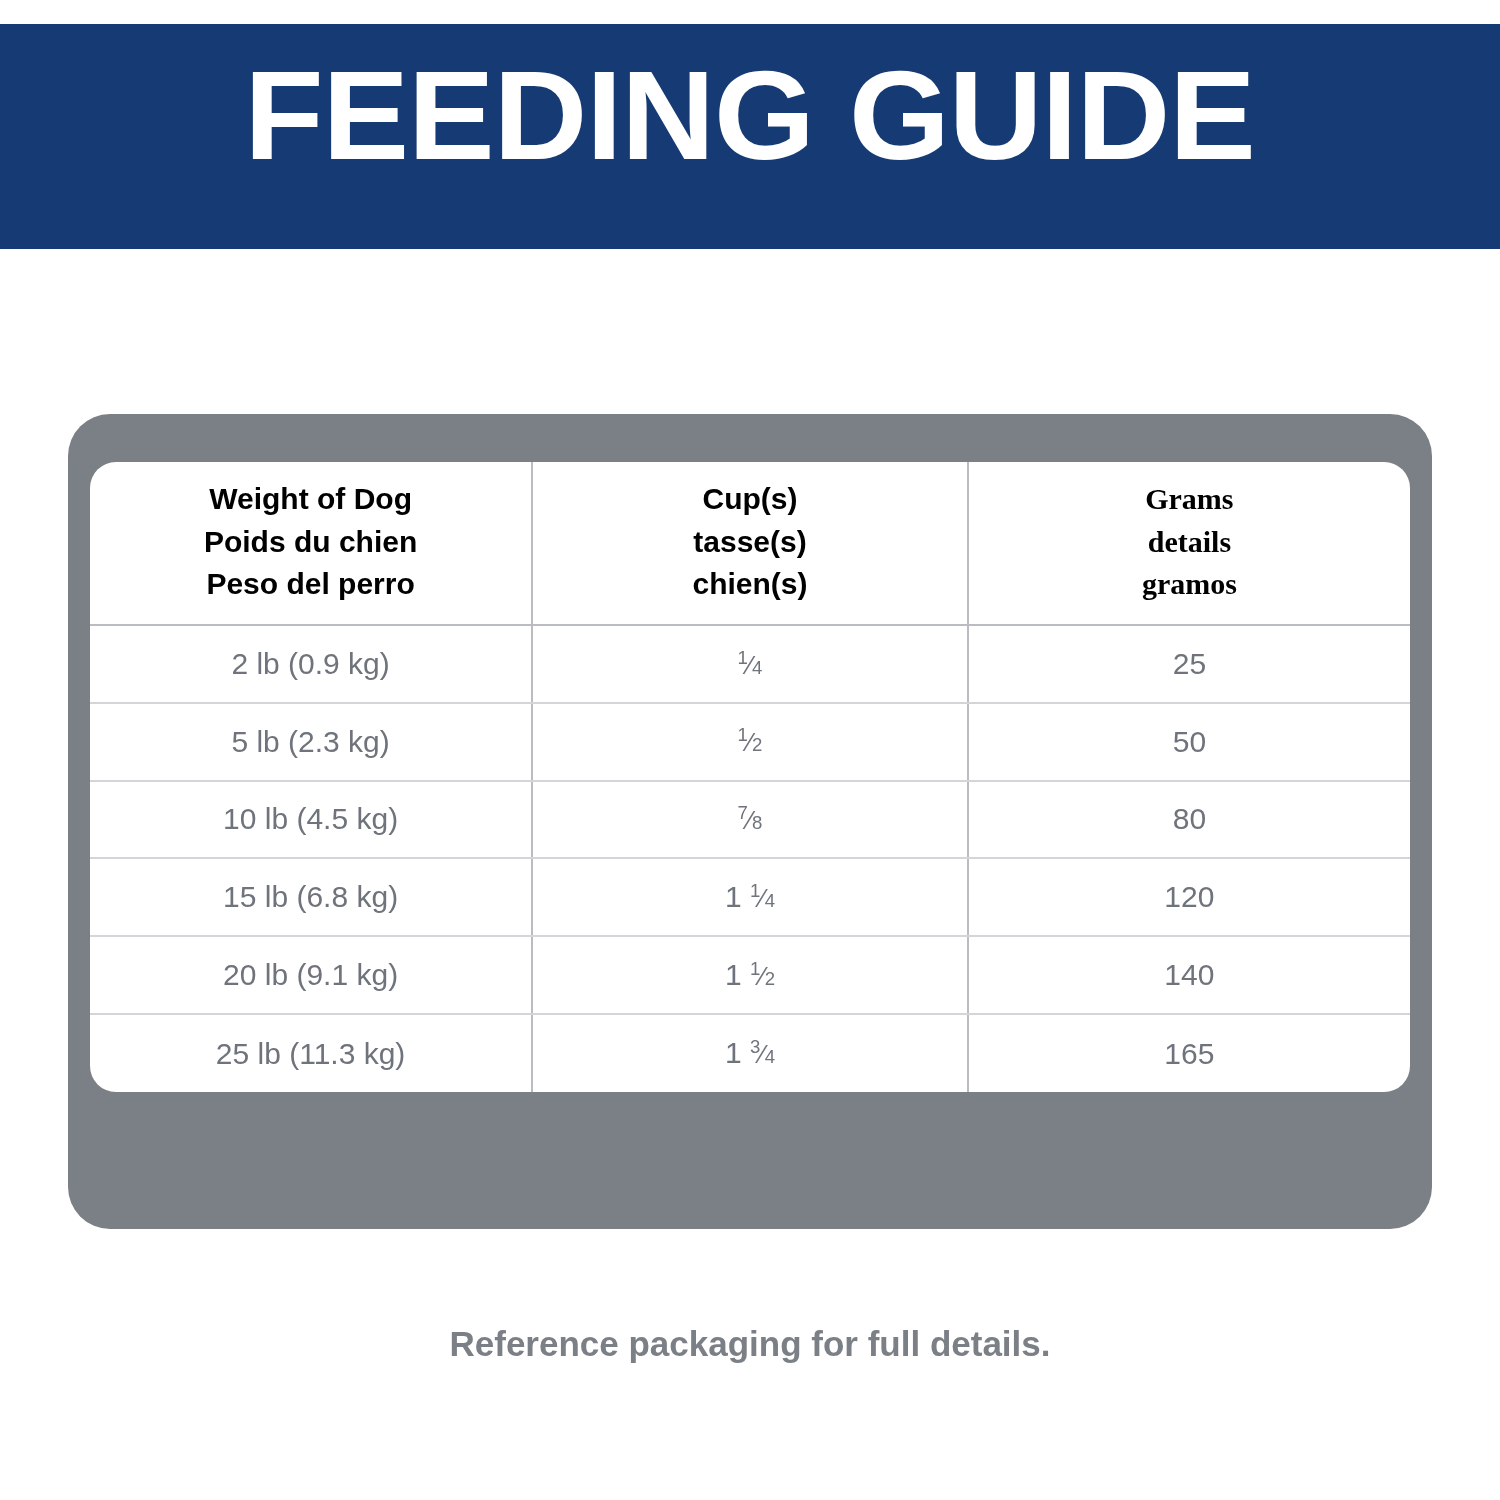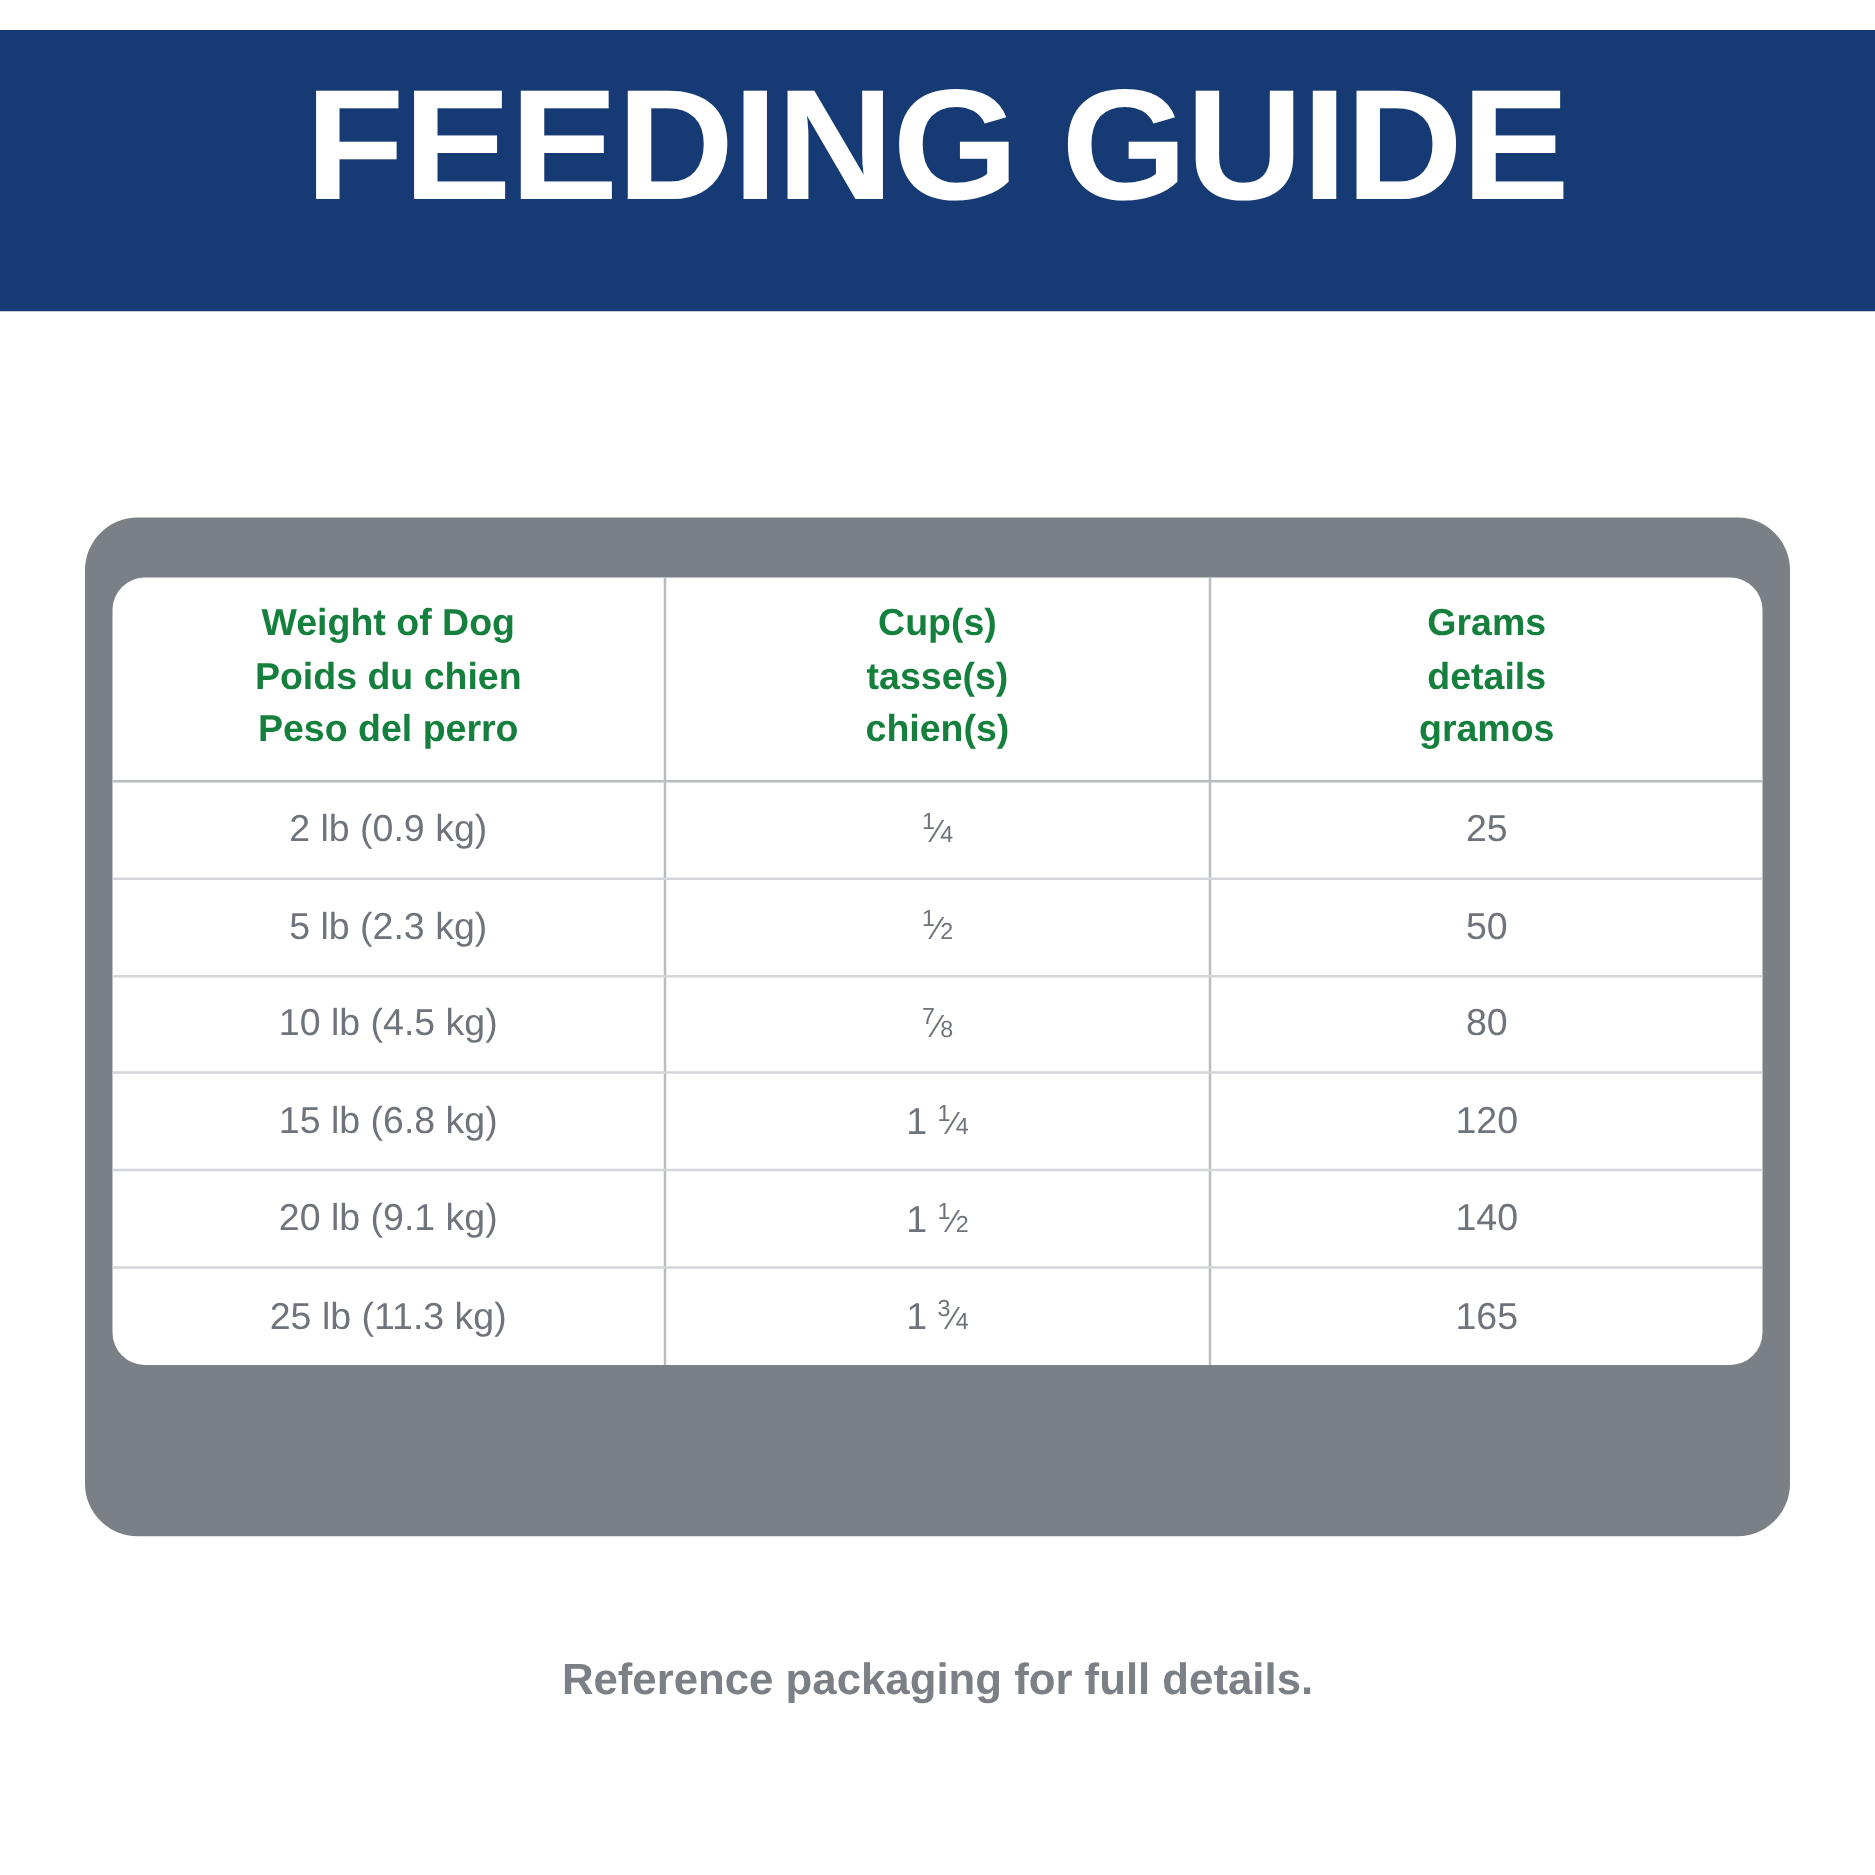--- a/index.html
+++ b/index.html
@@ -70,30 +70,30 @@
     overflow: hidden;
     height: 630px;
   }
   table {
     width: 100%;
     height: 100%;
     border-collapse: collapse;
     table-layout: fixed;
   }
   thead th {
-    color: #15803d;
+    color: #000000;
     font-weight: 700;
     font-size: 30px;
     line-height: 1.42;
     padding: 16px 6px 18px 6px;
     vertical-align: middle;
     border-right: 2px solid #b9bcc1;
     border-bottom: 2px solid #b9bcc1;
   }
-  thead th:last-child { border-right: none; }
+  thead th:last-child { border-right: none; font-family: Liberation Serif, serif; }
   tbody td {
     color: #6f747c;
     font-weight: 400;
     font-size: 30px;
     text-align: center;
     padding: 7px 24px;
     border-right: 2px solid #b9bcc1;
     border-bottom: 2px solid #d3d5d9;
     vertical-align: middle;
     height: 62px;

